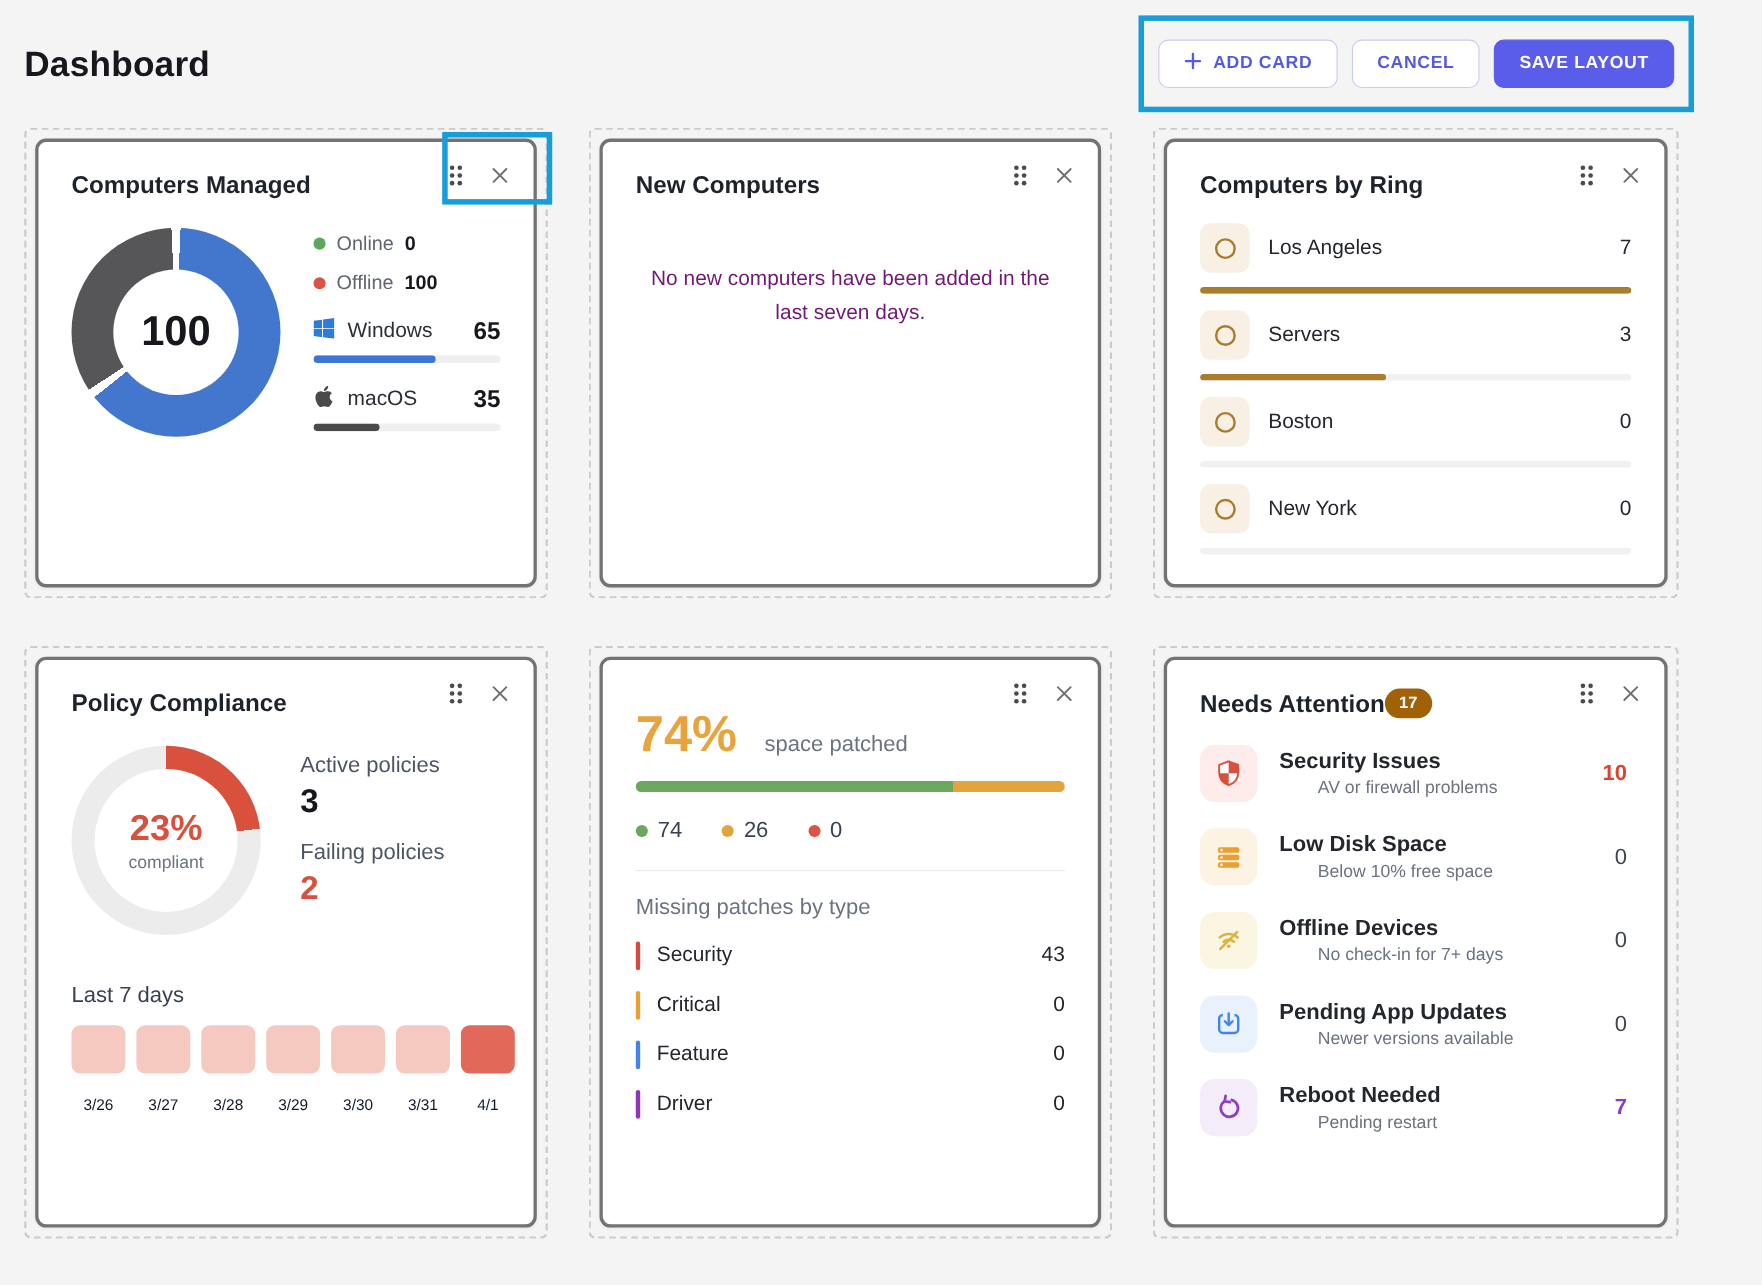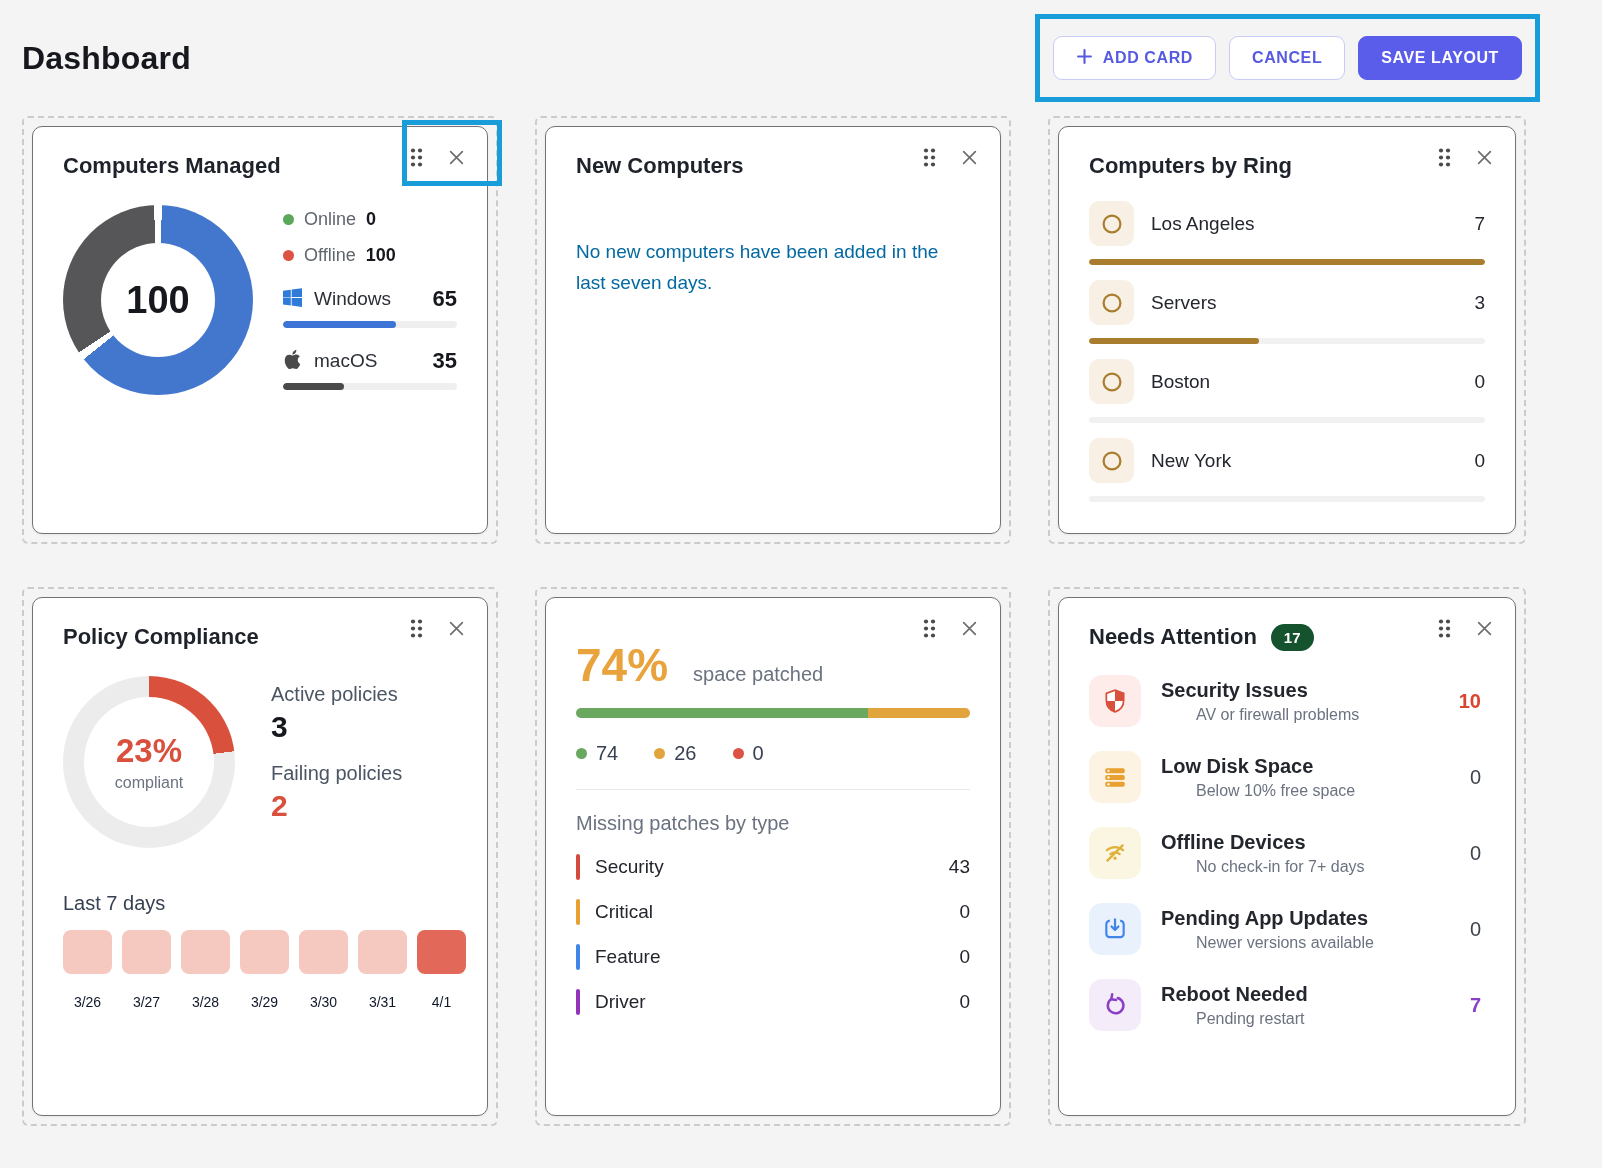--- a/index.html
+++ b/index.html
@@ -9,21 +9,21 @@
   
   .header { display:flex; justify-content:space-between; align-items:center; padding:14px 62px 0 22px; margin-bottom:14px; }
   .page-title { font-size:32px; font-weight:700; color:#16181d; letter-spacing:.2px; }
   .toolbar-highlight { border:5px solid #189dd9; display:flex; gap:13px; align-items:center; padding:17px 13px; background:transparent; }
   .btn { display:flex; align-items:center; gap:10px; height:44px; padding:0 22px; border-radius:9px; font-size:16px; font-weight:600; letter-spacing:.6px; cursor:pointer; border:1.5px solid #c9cbf7; background:#fff; color:#555ae0; }
   .btn.primary { background:#5a5cea; border-color:#5a5cea; color:#fff; }
 
   
   .grid { display:grid; grid-template-columns:476px 476px 478px; grid-template-rows:428px 539px; column-gap:37px; row-gap:43px; margin:0 62px 0 22px; }
   .slot { border:2px dashed #cbcbcb; border-radius:6px; padding:8px; position:relative; }
-  .card { position:relative; height:100%; background:#fff; border:1px solid #737373; border-radius:10px; box-shadow:0 1px 3px rgba(0,0,0,.05); padding:26px 30px; overflow:hidden; }
+  .card { position:relative; height:100%; background:#fff; border:3px solid #737373; border-radius:10px; box-shadow:0 1px 3px rgba(0,0,0,.05); padding:26px 30px; overflow:hidden; }
   .card-title { font-size:22px; font-weight:700; color:#1e222a; }
   .controls { position:absolute; top:20px; right:22px; display:flex; gap:24px; align-items:center; }
   .icon-btn { cursor:pointer; display:flex; align-items:center; }
   .controls-highlight { position:absolute; top:2px; right:-6px; width:100px; height:66px; border:5px solid #189dd9; z-index:5; pointer-events:none; }
 
   
   .cm-body { display:flex; gap:30px; margin-top:26px; }
   .donut { width:190px; height:190px; border-radius:50%; position:relative; flex-shrink:0; }
   .donut-hole { position:absolute; inset:38px; background:#fff; border-radius:50%; display:flex; align-items:center; justify-content:center; }
   .donut-total { font-size:38px; font-weight:700; color:#16181d; }
@@ -33,21 +33,21 @@
   .leg-label { font-size:18px; color:#60656e; }
   .leg-value { font-size:18px; font-weight:700; color:#16181d; }
   .os-row { margin-top:20px; }
   .os-head { display:flex; align-items:center; gap:12px; }
   .os-label { font-size:19px; color:#2b2f36; flex:1; }
   .os-value { font-size:22px; font-weight:600; color:#16181d; }
   .bar-track { height:7px; background:#efefef; border-radius:4px; margin-top:9px; overflow:hidden; }
   .bar-fill { height:100%; border-radius:4px; }
 
   
-  .empty-text { margin-top:58px; font-size:19px; line-height:1.62; color:#0369a1; max-width:420px; }
+  .empty-text { margin-top:58px; font-size:19px; line-height:1.62; color:#701a75; max-width:420px;text-align:center; }
 
   
   .ring-list { margin-top:22px; }
   .ring-row { margin-bottom:15px; }
   .ring-head { display:flex; align-items:center; gap:17px; }
   .ring-ic { width:45px; height:45px; border-radius:10px; background:#f8f0e4; display:flex; align-items:center; justify-content:center; flex-shrink:0; }
   .ring-label { font-size:19px; color:#23262d; flex:1; }
   .ring-value { font-size:19px; color:#23262d; }
   .ring-bar { height:6px; background:#f1f1f1; border-radius:3px; margin-top:13px; overflow:hidden; }
   .ring-fill { height:100%; border-radius:3px; }
@@ -75,22 +75,22 @@
   .op-legend { display:flex; gap:36px; margin-top:24px; }
   .op-leg-item { display:flex; align-items:center; gap:9px; font-size:20px; color:#374151; }
   .op-divider { border-top:1px solid #e8e8e8; margin-top:24px; }
   .op-sec-label { font-size:20px; color:#6b7280; margin-top:22px; }
   .pt-row { display:flex; align-items:center; gap:15px; margin-top:19px; }
   .pt-tick { width:4px; height:26px; border-radius:2px; flex-shrink:0; }
   .pt-label { font-size:19px; color:#23262d; flex:1; }
   .pt-value { font-size:19px; color:#23262d; font-weight:500; }
 
   
-  .na-title-row { display:flex; align-items:flex-start; gap:14px; }
-  .badge { background:#14532d; color:#fff; font-size:15px; font-weight:700; border-radius:999px; padding:5px 13px; }
+  .na-title-row { display:flex; align-items:center; }
+  .badge { background:#a16207; color:#fff; font-size:15px; font-weight:700; border-radius:999px; padding:5px 13px; }
   .na-list { margin-top:24px; }
   .na-row { display:flex; align-items:center; gap:20px; margin-bottom:24px; }
   .na-ic { width:52px; height:52px; border-radius:13px; display:flex; align-items:center; justify-content:center; flex-shrink:0; }
   .na-text { flex:1; }
   .na-row-title { font-size:20px; font-weight:600; color:#23262d; }
   .na-row-sub { font-size:16px; color:#6b7280; margin-top:4px;margin-left:35px; }
   .na-value { font-size:20px; font-weight:400; color:#3f444c; padding-right:4px; }
 </style>
 </head>
 <body>

